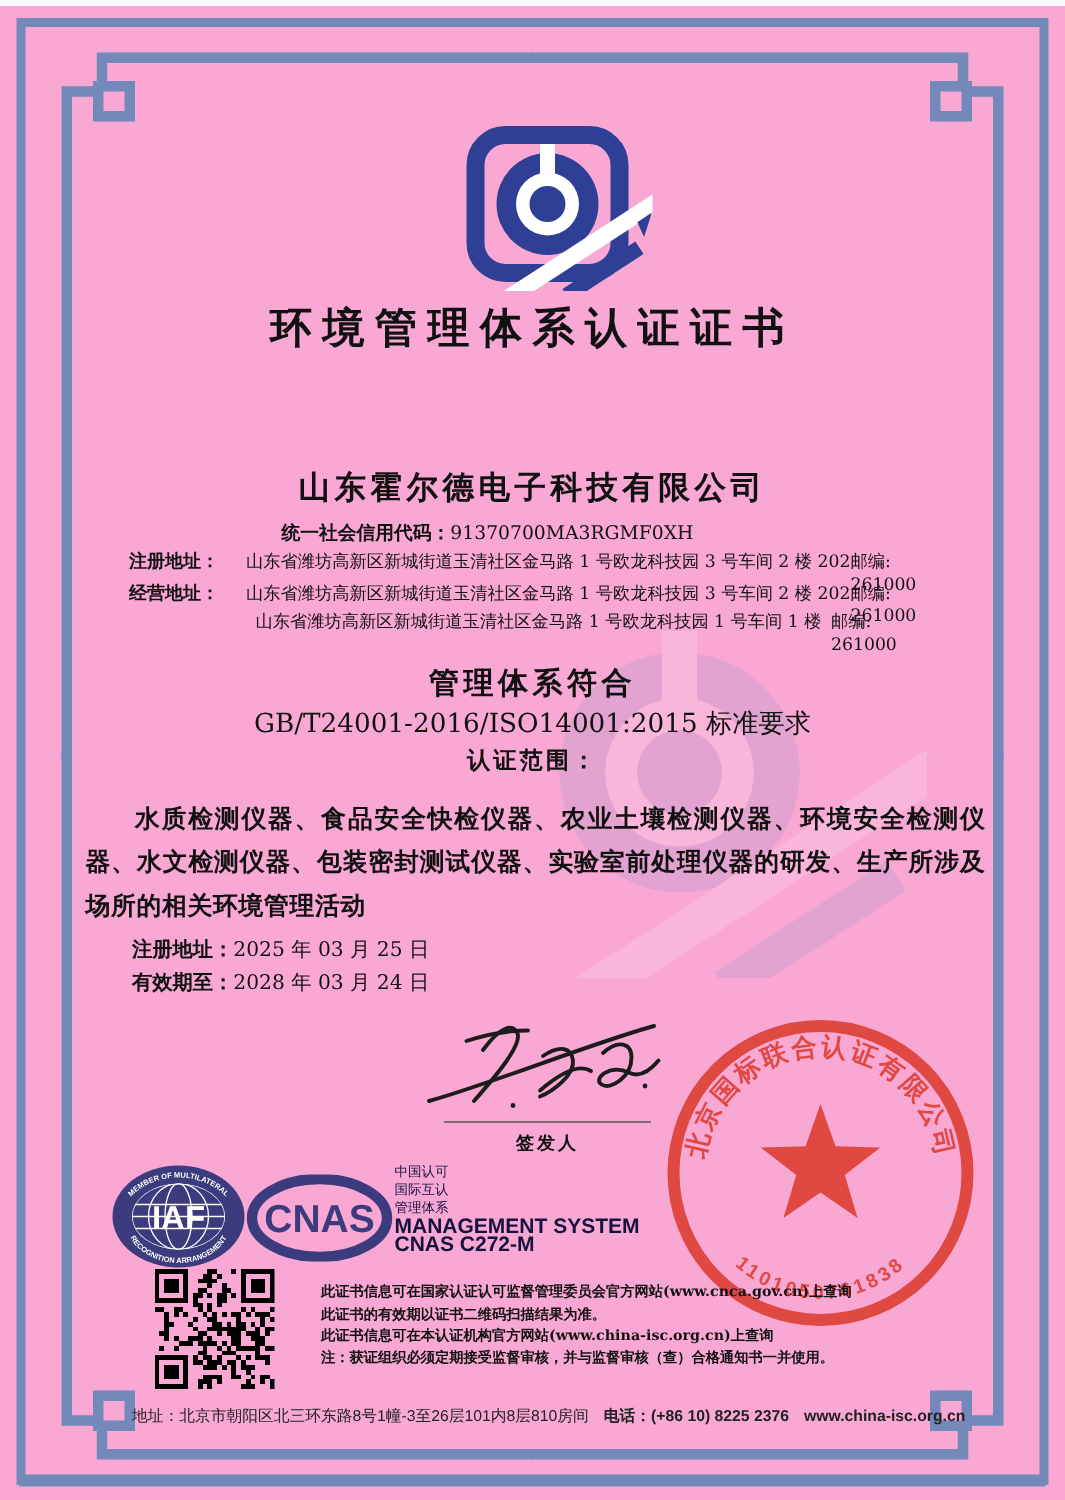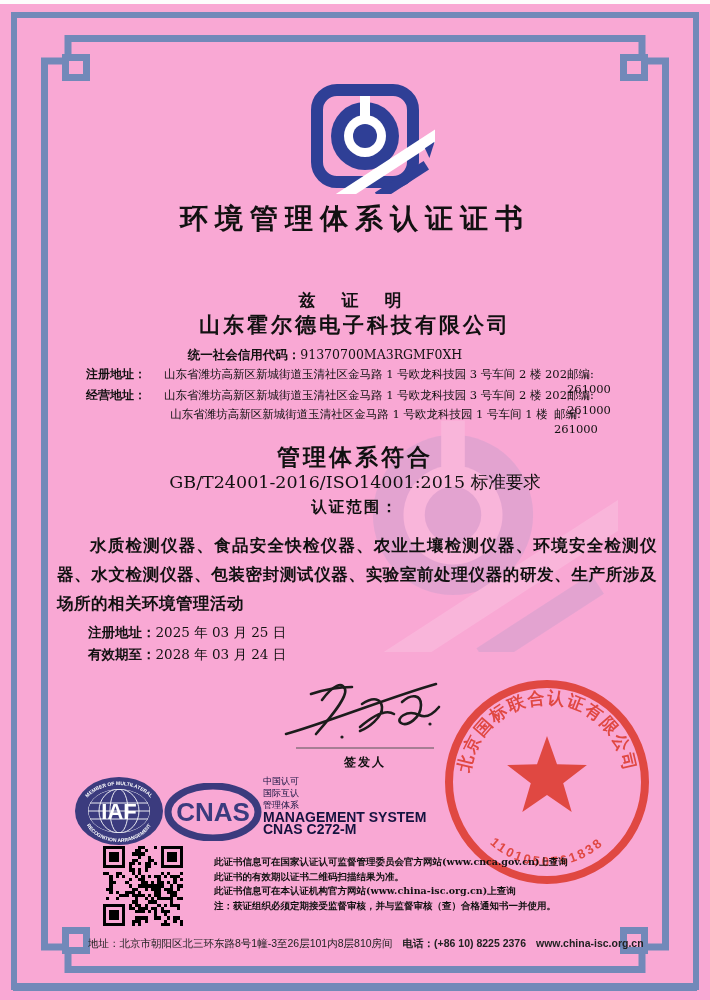--- a/index.html
+++ b/index.html
@@ -13,21 +13,21 @@
   .hereby{top:285px;font-size:17px;font-weight:bold;letter-spacing:10px;}
   .company{top:307px;font-size:21px;font-weight:bold;letter-spacing:3px;}
   .credit{top:343px;left:60px;width:530px;text-align:center;font-size:12.5px;}
   .credit .lbl{font-weight:bold;}
   .addr-rows{top:362px;left:86px;width:542px;font-size:11.5px;}
   .addr-row{display:flex;align-items:baseline;height:20.5px;}
   .addr-row .lbl{width:78px;font-weight:bold;font-size:12px;flex:none;}
   .addr-row .txt{flex:1;white-space:nowrap;}
   .addr-row.centered .txt{text-align:center;}
   .addr-row .zip{width:74px;flex:none;text-align:left;}
-  .conform{top:438px;font-size:23px;font-weight:bold;letter-spacing:3px;}
+  .conform{top:438px;font-size:20px;font-weight:bold;letter-spacing:3px;}
   .standard{top:466px;font-size:17.5px;}
   .scopelbl{top:493px;font-size:15.5px;font-weight:bold;letter-spacing:2px;}
   .scope{top:527px;left:57px;width:600px;font-size:16.5px;font-weight:bold;line-height:29px;
          text-indent:2em;letter-spacing:0.5px;text-align:justify;}
   .daterow{left:88px;font-size:13.5px;}
   .daterow .lbl{font-weight:bold;}
   .d1{top:620px;} .d2{top:642px;}
   .signer{top:750px;left:295px;width:140px;text-align:center;font-size:12px;font-weight:bold;letter-spacing:2px;}
   .accr-text{top:771px;left:263px;font-size:9px;line-height:12px;font-family:"Liberation Sans",sans-serif;color:#14123f;}
   .accr-text .en{font-weight:bold;font-size:14px;}
@@ -79,21 +79,20 @@
       <rect x="65" y="12" width="10" height="24" fill="#fff"></rect>
       <rect x="20" y="76" width="135" height="11" fill="#fff" transform="rotate(-33 95 82)"></rect>
       <rect x="78" y="92" width="58" height="10" transform="rotate(-33 107 97)"></rect>
       <polygon points="130,64 140,58 134,74" transform="rotate(-3 134 66)"></polygon>
     </g>
   </svg>
 
   <div class="abs ctr title">环境管理体系认证证书</div>
 
 
-  <div class="abs ctr hereby">兹 证 明</div>
   <div class="abs ctr company">山东霍尔德电子科技有限公司</div>
 
   <div class="abs credit">
     <span class="lbl">统一社会信用代码：</span><span>91370700MA3RGMF0XH</span>
   </div>
 
   <div class="abs addr-rows">
     <div class="addr-row">
       <span class="lbl">注册地址：</span>
       <span class="txt">山东省潍坊高新区新城街道玉清社区金马路 1 号欧龙科技园 3 号车间 2 楼 202</span>

